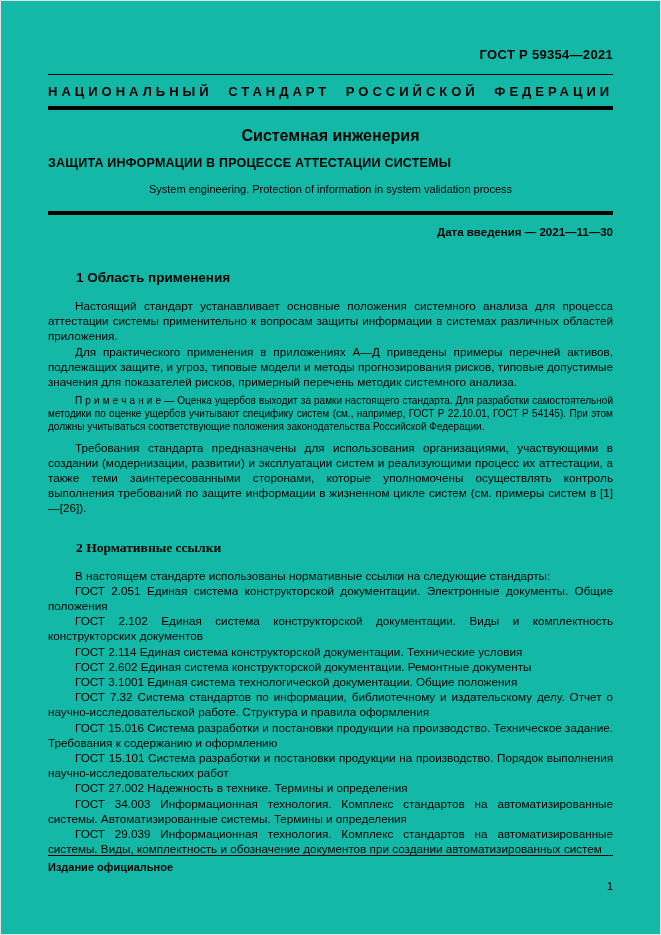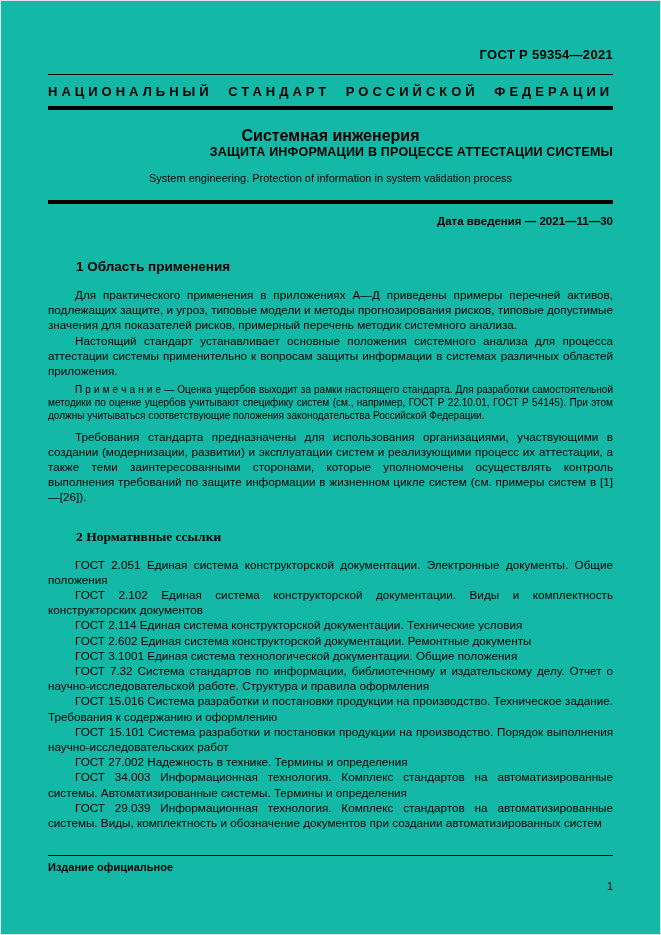--- a/index.html
+++ b/index.html
@@ -29,21 +29,21 @@
   .nat-std {
     margin-top: 9px;
     font-weight: bold;
     font-size: 13px;
     letter-spacing: 4px;
     word-spacing: 8px;
     white-space: nowrap;
   }
   .rule-after-natstd { margin-top: 7px; }
   .subject   { margin-top: 17px; text-align: center; font-weight: bold; font-size: 16px; }
-  .doc-title { text-align: right; font-weight: bold; font-size: 12.5px; letter-spacing: 0.2px; }
+  .doc-title { margin-top: 11px; text-align: left; font-weight: bold; font-size: 12.5px; letter-spacing: 0.2px; }
   .title-en  { margin-top: 13px; text-align: center; font-size: 11px; }
   .rule-after-titles { margin-top: 16px; }
   .intro-date {
     margin-top: 11px;
     text-align: right;
     font-weight: bold;
     font-size: 11.5px;
   }
   h2.section {
     font-size: 13.5px;
@@ -94,26 +94,27 @@
   <hr class="rule rule-thick rule-after-natstd">
 
   <div class="subject">Системная инженерия</div>
   <div class="doc-title">ЗАЩИТА ИНФОРМАЦИИ В ПРОЦЕССЕ АТТЕСТАЦИИ СИСТЕМЫ</div>
   <div class="title-en">System engineering. Protection of information in system validation process</div>
   <hr class="rule rule-thick rule-after-titles">
 
   <div class="intro-date">Дата введения — 2021—11—30</div>
 
   <h2 class="section s1-heading">1 Область применения</h2>
+  <p class="body">Настоящий стандарт устанавливает основные положения системного анализа для процесса аттестации системы применительно к вопросам защиты информации в системах различных областей приложения.</p>
   <p class="body">Для практического применения в приложениях А—Д приведены примеры перечней активов, подлежащих защите, и угроз, типовые модели и методы прогнозирования рисков, типовые допустимые значения для показателей рисков, примерный перечень методик системного анализа.</p>
-  <p class="body">Настоящий стандарт устанавливает основные положения системного анализа для процесса аттестации системы применительно к вопросам защиты информации в системах различных областей приложения.</p>
   <p class="note">П р и м е ч а н и е  — Оценка ущербов выходит за рамки настоящего стандарта. Для разработки самостоятельной методики по оценке ущербов учитывают специфику систем (см., например, ГОСТ Р 22.10.01, ГОСТ Р 54145). При этом должны учитываться соответствующие положения законодательства Российской Федерации.</p>
   <p class="body">Требования стандарта предназначены для использования организациями, участвующими в создании (модернизации, развитии) и эксплуатации систем и реализующими процесс их аттестации, а также теми заинтересованными сторонами, которые уполномочены осуществлять контроль выполнения требований по защите информации в жизненном цикле систем (см. примеры систем в [1]—[26]).</p>
 
   <h2 class="section s2-heading">2 Нормативные ссылки</h2>
+  <p class="body">В настоящем стандарте использованы нормативные ссылки на следующие стандарты:</p>
   <p class="body">ГОСТ 2.051 Единая система конструкторской документации. Электронные документы. Общие положения</p>
   <p class="body">ГОСТ 2.102 Единая система конструкторской документации. Виды и комплектность конструкторских документов</p>
   <p class="body">ГОСТ 2.114 Единая система конструкторской документации. Технические условия</p>
   <p class="body">ГОСТ 2.602 Единая система конструкторской документации. Ремонтные документы</p>
   <p class="body">ГОСТ 3.1001 Единая система технологической документации. Общие положения</p>
   <p class="body">ГОСТ 7.32 Система стандартов по информации, библиотечному и издательскому делу. Отчет о научно-исследовательской работе. Структура и правила оформления</p>
   <p class="body">ГОСТ 15.016 Система разработки и постановки продукции на производство. Техническое задание. Требования к содержанию и оформлению</p>
   <p class="body">ГОСТ 15.101 Система разработки и постановки продукции на производство. Порядок выполнения научно-исследовательских работ</p>
   <p class="body">ГОСТ 27.002 Надежность в технике. Термины и определения</p>
   <p class="body">ГОСТ 34.003 Информационная технология. Комплекс стандартов на автоматизированные системы. Автоматизированные системы. Термины и определения</p>

